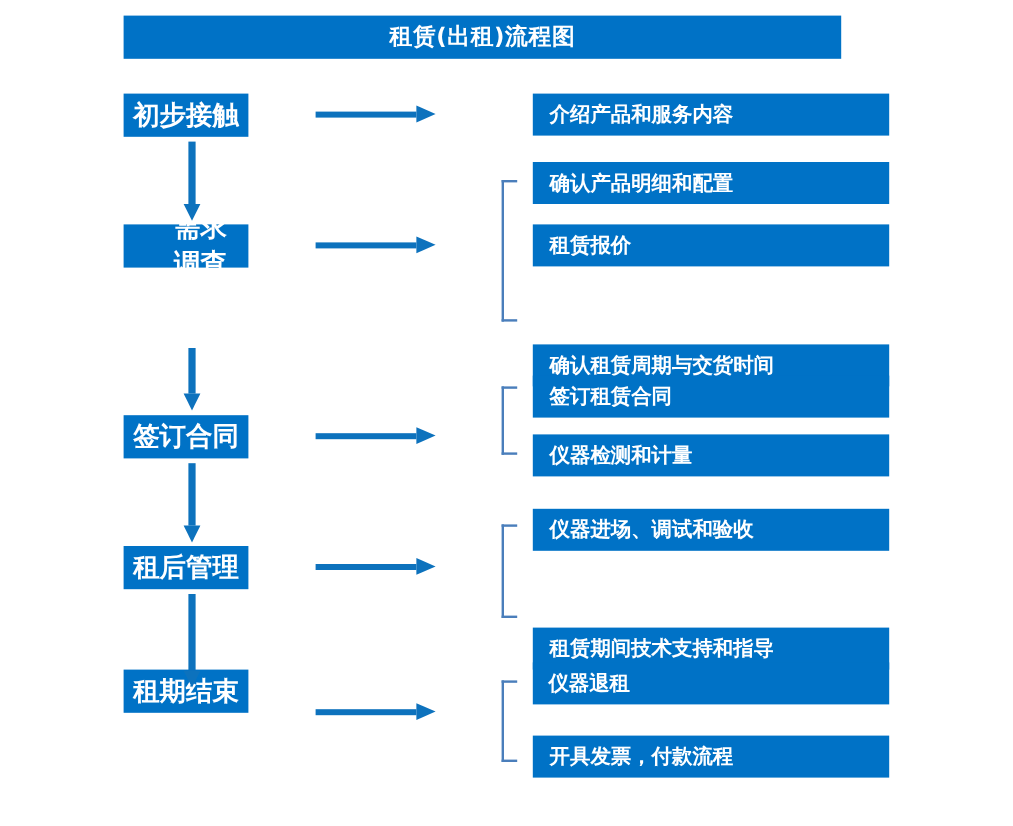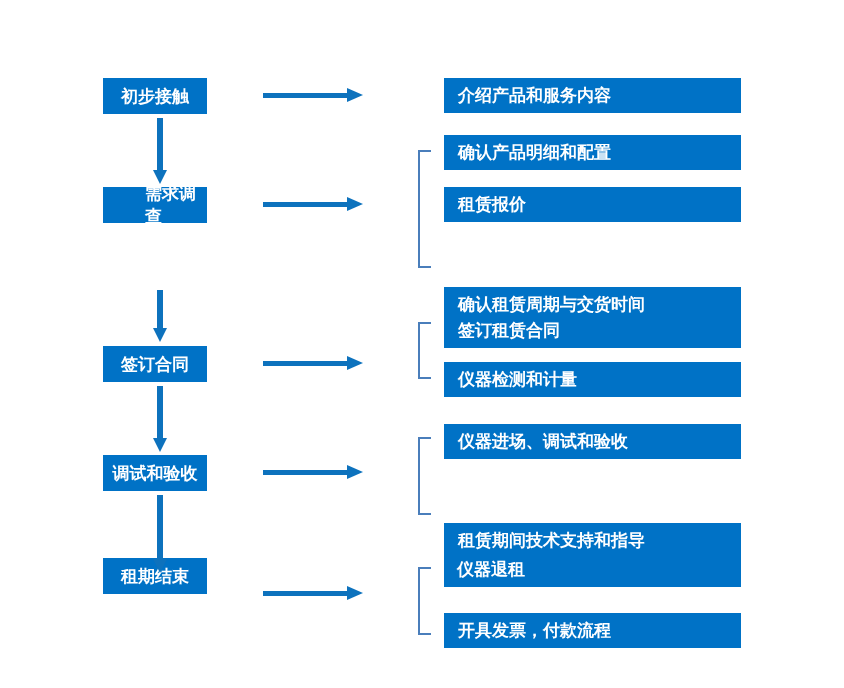--- a/index.html
+++ b/index.html
@@ -40,21 +40,21 @@
     color: #ffffff;
     font-weight: bold;
     display: flex;
     align-items: center;
     box-sizing: border-box;
   }
   .box.stage {
     left: 103px;
     width: 104px;
     height: 36px;
-    font-size: 17px;
+    font-size: 22px;
     justify-content: center;
   }
   .box.detail {
     left: 444px;
     width: 297px;
     height: 35px;
     font-size: 17px;
     justify-content: flex-start;
     padding-left: 14px;
   }
@@ -117,28 +117,29 @@
     border-top: 2px solid #4a7ebb;
     border-bottom: 2px solid #4a7ebb;
     box-sizing: border-box;
   }
 </style>
 </head>
 <body>
 
 <div id="canvas">
 
+  <div class="title-bar">租赁(出租)流程图</div>
 
   <div class="box stage" style="top:78px;">初步接触</div>
 
   <div class="box stage" style="top:187px;padding-left:42px;">需求调查</div>
 
   <div class="box stage" style="top:346px;">签订合同</div>
 
-  <div class="box stage" style="top:455px;">调试和验收</div>
+  <div class="box stage" style="top:455px;">租后管理</div>
 
   <div class="box stage" style="top:558px;">租期结束</div>
 
   <div class="v-arrow" style="top:118px; height:66px;">
     <div class="shaft" style="height:52px;"></div>
     <div class="head"></div>
   </div>
 
   <div class="v-arrow" style="top:290px; height:52px;">
     <div class="shaft" style="height:38px;"></div>

